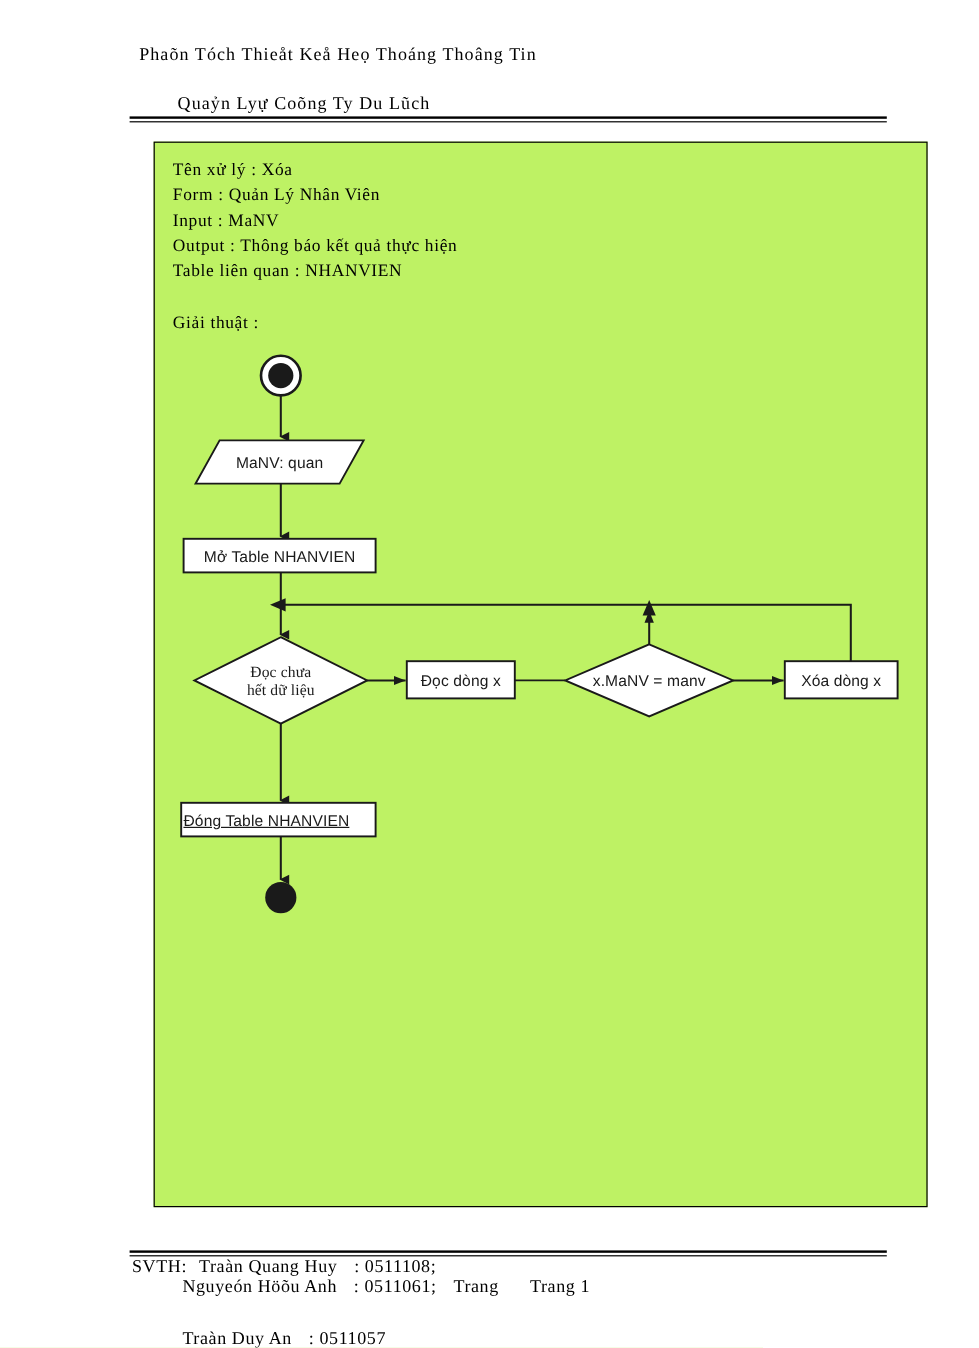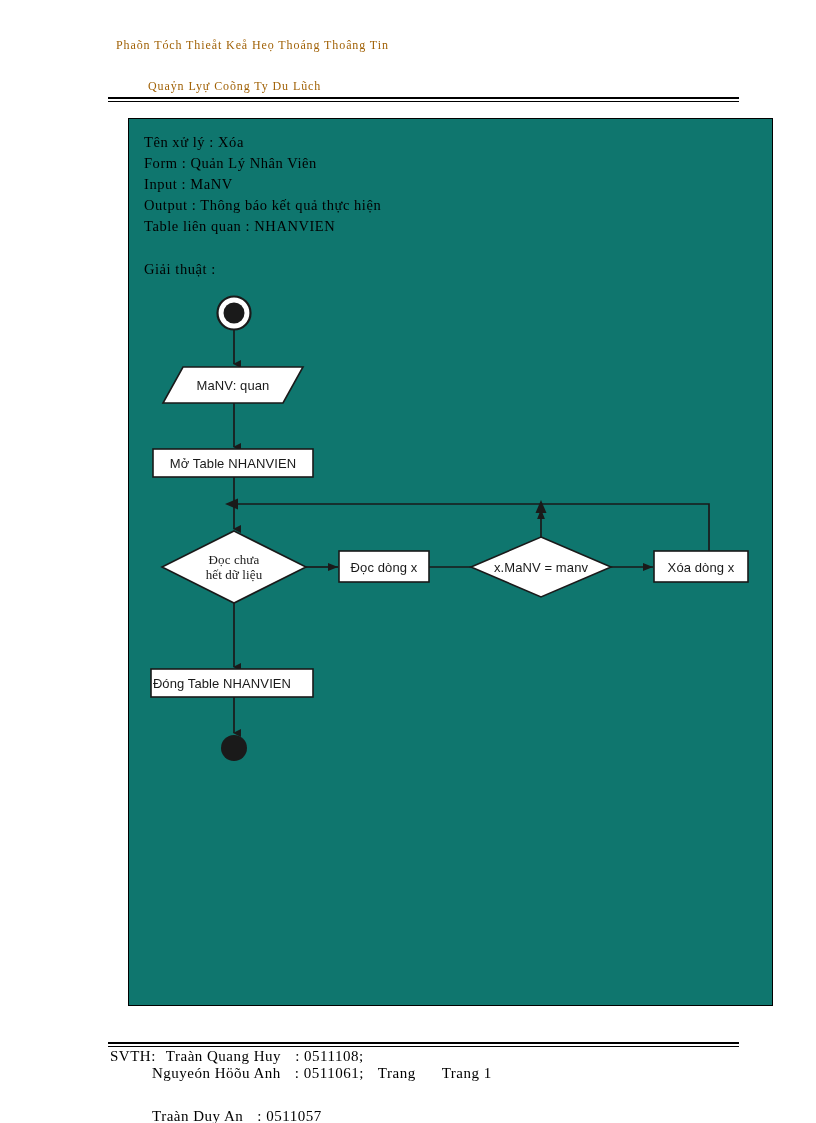--- a/index.html
+++ b/index.html
@@ -20,24 +20,24 @@
   #doc-header {
     position: absolute;
     left: 0;
     top: 0;
     width: 816px;
     height: 104px;
   }
   .hdr-line {
     position: absolute;
     font-family: "Liberation Serif", serif;
-    font-size: 12px;
+    font-size: 15px;
     letter-spacing: 0.9px;
     white-space: nowrap;
-    color: #a16207;
+    color: #000000;
   }
   #hdr-course   { left: 116px; top: 38px; }
   #hdr-gvhd     { left: 243px; top: 58px; }
   #hdr-project  { left: 148px; top: 79px; }
 
   #header-rule {
     position: absolute;
     left: 108px;
     top: 97px;
     width: 631px;
@@ -50,21 +50,21 @@
 
   
   #content-frame {
     position: absolute;
     left: 128px;
     top: 118px;
     width: 645px;
     height: 888px;
     border: 1.2px solid #000;
     box-sizing: border-box;
-    background: #0f766e;
+    background: #bef264;
   }
 
   
   .spec-line {
     position: absolute;
     font-family: "Liberation Serif", serif;
     font-size: 14.5px;
     letter-spacing: 0.55px;
     white-space: nowrap;
   }
@@ -204,21 +204,21 @@
       <span>Đọc chưa</span><br>
       <span>hết dữ liệu</span>
     </div>
 
     <div class="node-label" style="left:210px; top:441px; width:90px;">Đọc dòng x</div>
 
     <div class="node-label" style="left:347px; top:441px; width:130px;">x.MaNV = manv</div>
 
     <div class="node-label" style="left:525px; top:441px; width:94px;">Xóa dòng x</div>
 
-    <div class="node-label" style="left:22px; top:557px; width:142px;">Đóng Table NHANVIEN</div>
+    <div class="node-label" style="left:22px; top:557px; width:142px;text-decoration:underline;">Đóng Table NHANVIEN</div>
   </div>
 </div>
 
 <div id="footer-rule"></div>
 
 <div class="ftr-line" id="ftr-row1">
   <span>SVTH:</span><span class="sp-svth"></span><span class="ftr-name">Traàn Quang Huy</span><span class="sp-label"></span><span class="ftr-id">: 0511108;</span>
 </div>
 
 <div class="ftr-line" id="ftr-row2">

